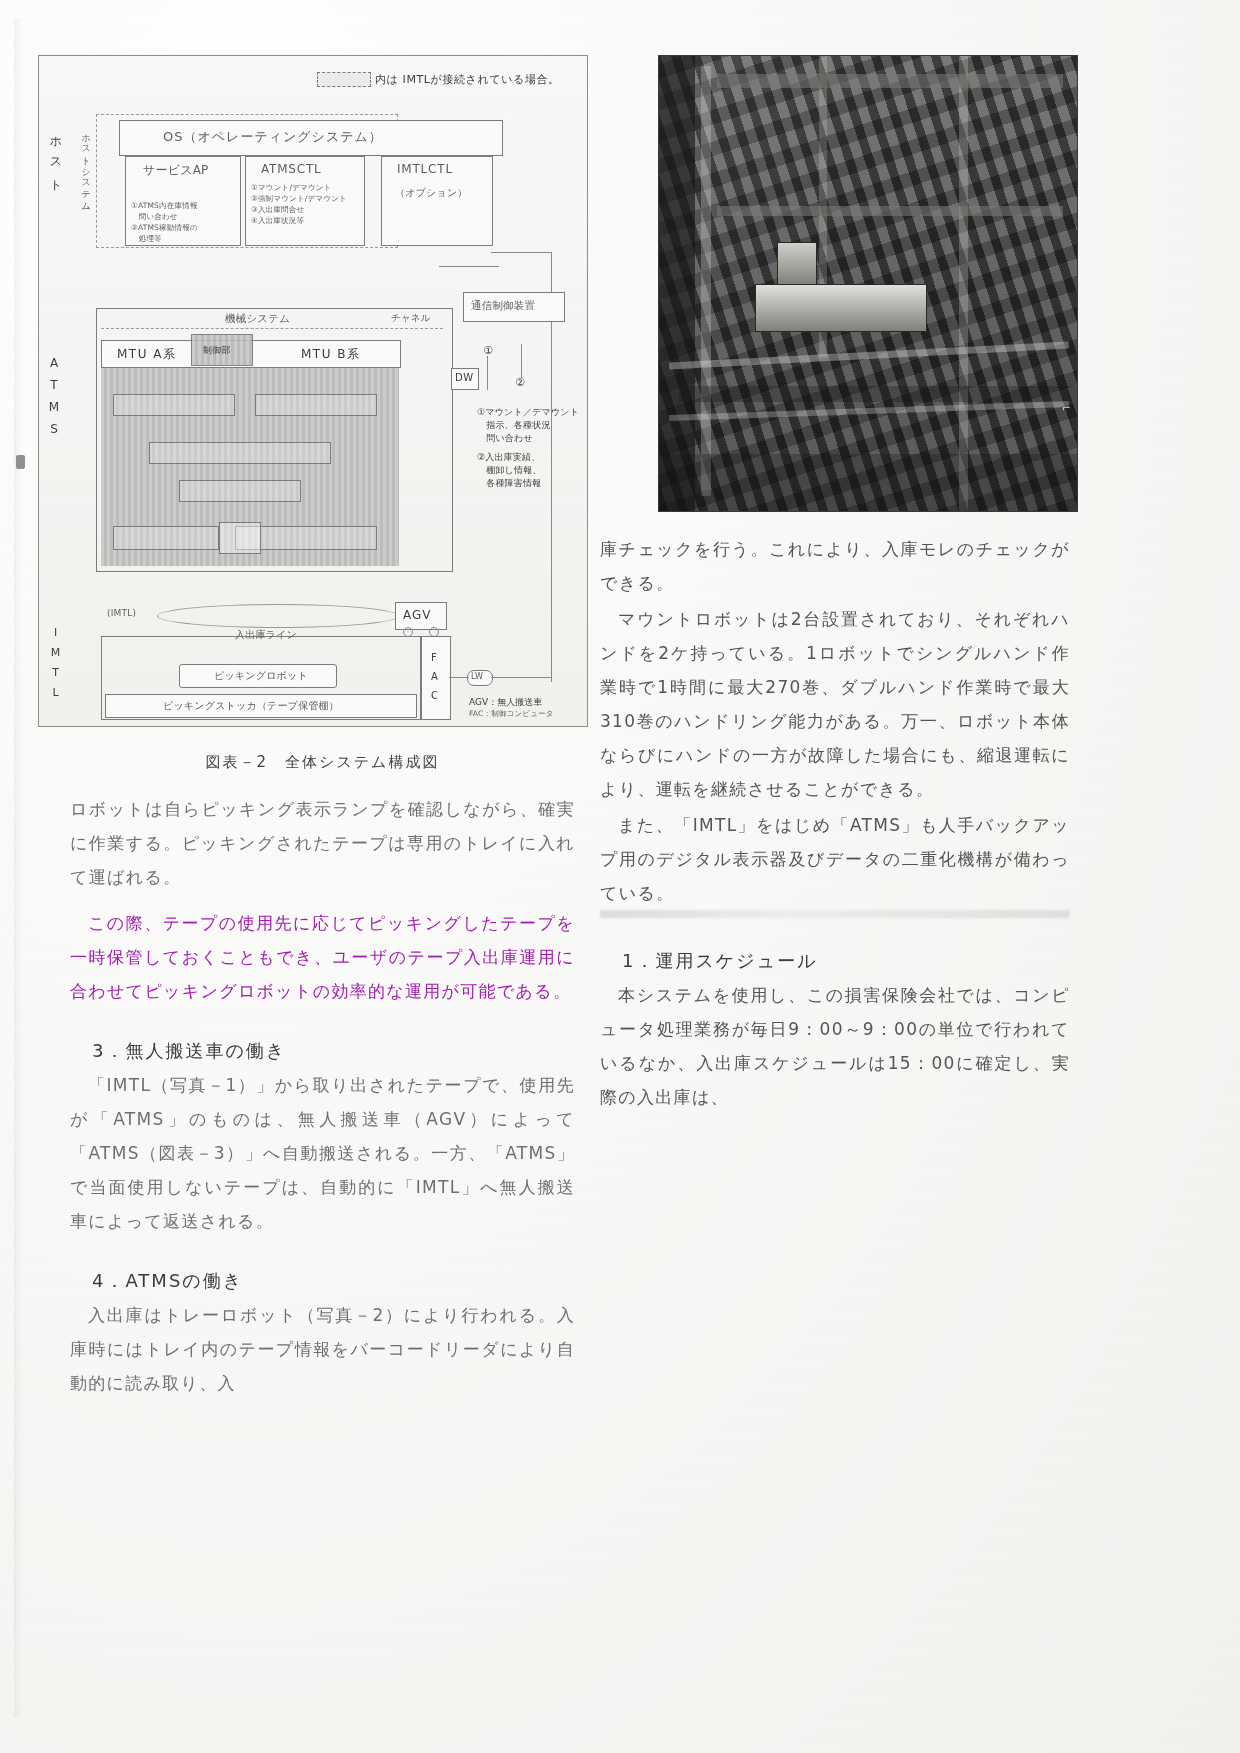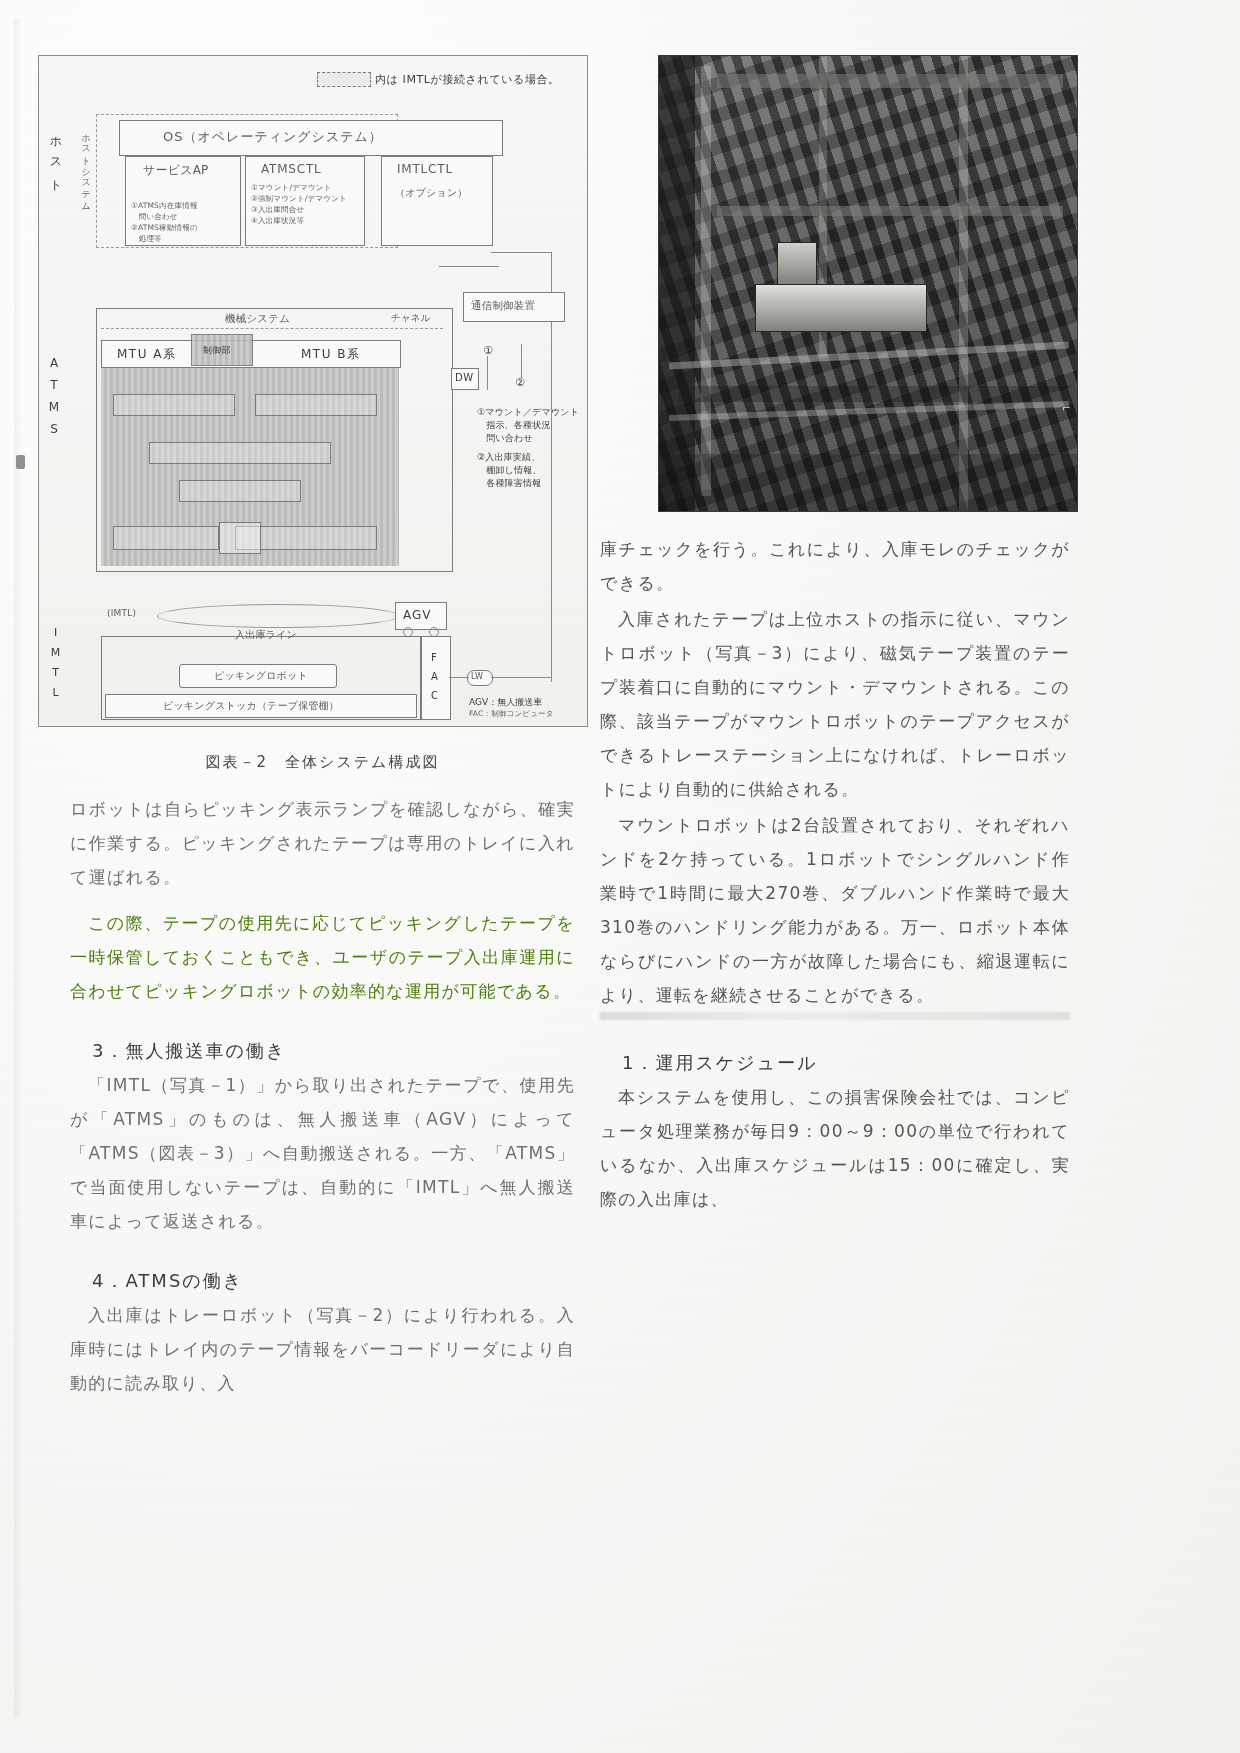--- a/index.html
+++ b/index.html
@@ -96,21 +96,21 @@
   
   .p{
     font-size:17px;line-height:34px;color:#555;
     letter-spacing:1.3px;
     filter:blur(.25px);
     margin:0 0 2px 0;
     text-align:justify;
   }
   .p.ind{text-indent:18px;}
   .p.dim{color:#6f6f6f;filter:blur(.45px);}
-  .p.dimmer{color:#4d7c0f;filter:blur(.6px);margin-top:12px;}
+  .p.dimmer{color:#a21caf;filter:blur(.6px);margin-top:12px;}
   .h-sub{
     font-size:18px;line-height:34px;color:#3c3c3c;letter-spacing:2px;
     margin:26px 0 0 0;text-indent:22px;filter:blur(.15px);
   }
   .h-main{
     font-size:22px;line-height:40px;color:#2e2e2e;letter-spacing:3px;
     margin:26px 0 2px 0;filter:blur(.12px);
   }
   .ghost-rule{
     height:8px;margin:-2px 0 4px 0;
@@ -278,21 +278,21 @@
     <div class="robot"></div>
     <div class="beam" style="left:10px;top:296px;width:400px;height:7px;opacity:.6;transform:rotate(-3deg);"></div>
     <div class="beam" style="left:10px;top:352px;width:400px;height:6px;opacity:.5;transform:rotate(-2deg);"></div>
     <div class="corner">⌐</div>
   </div>
 
 
   <div class="spacer"></div>
 
   <p class="p">庫チェックを行う。これにより、入庫モレのチェックができる。</p>
-  <p class="p ind">入庫されたテープは上位ホストの指示に従い、マウントロボット（写真－3）により、磁気テープ装置のテープ装着口に自動的にマウント・デマウントされる。この際、該当テープがマウントロボットのテープアクセスができるトレーステーション上になければ、トレーロボットにより自動的に供給される。</p>
   <p class="p ind">マウントロボットは2台設置されており、それぞれハンドを2ケ持っている。1ロボットでシングルハンド作業時で1時間に最大270巻、ダブルハンド作業時で最大310巻のハンドリング能力がある。万一、ロボット本体ならびにハンドの一方が故障した場合にも、縮退運転により、運転を継続させることができる。</p>
+  <p class="p ind">また、「IMTL」をはじめ「ATMS」も人手バックアップ用のデジタル表示器及びデータの二重化機構が備わっている。</p>
 
   <div class="ghost-rule"></div>
 
   <div class="h-sub">1．運用スケジュール</div>
   <p class="p ind">本システムを使用し、この損害保険会社では、コンピュータ処理業務が毎日9：00～9：00の単位で行われているなか、入出庫スケジュールは15：00に確定し、実際の入出庫は、</p>
 
 </div>
 
 </body></html>

